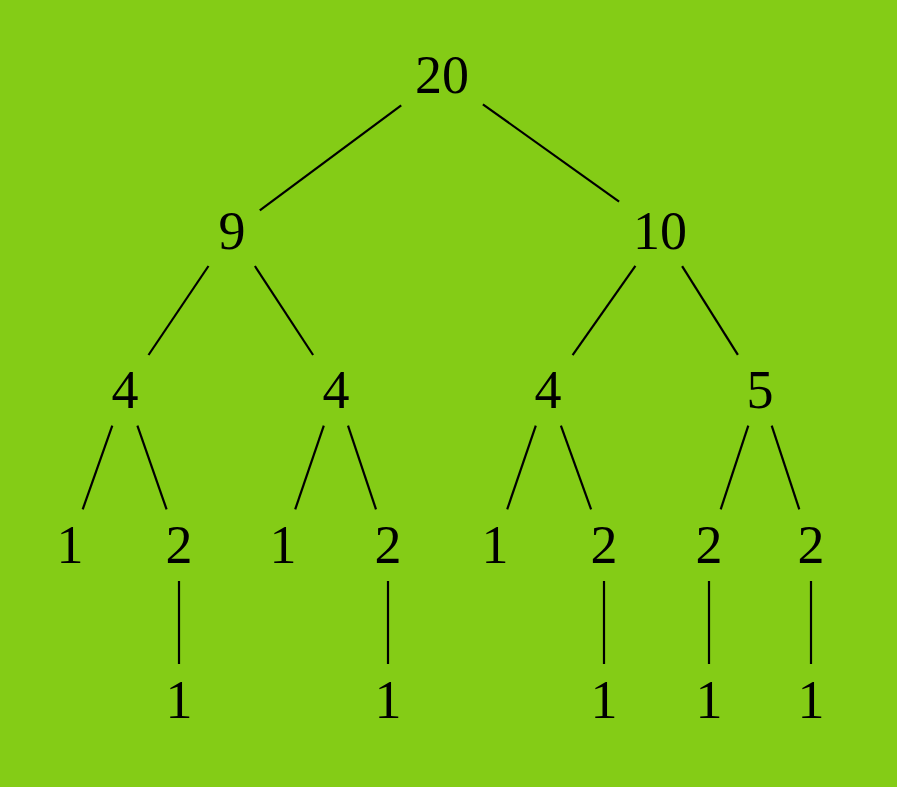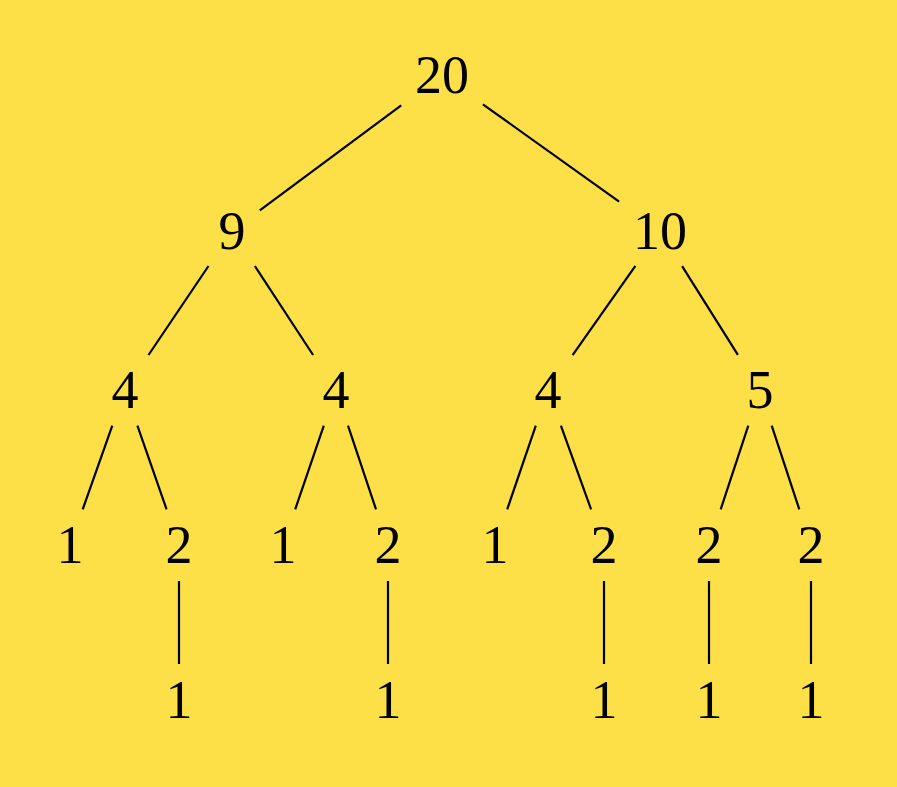--- a/index.html
+++ b/index.html
@@ -4,21 +4,21 @@
 <style>
   html, body {
     margin: 0;
     padding: 0;
     background: #ffffff;
   }
   .canvas {
     position: relative;
     width: 897px;
     height: 787px;
-    background: #fde047;
+    background: #84cc16;
     overflow: hidden;
   }
   svg text {
     font-family: "Liberation Serif", "DejaVu Serif", serif;
     font-size: 54px;
   }
 </style>
 </head>
 <body>
 

